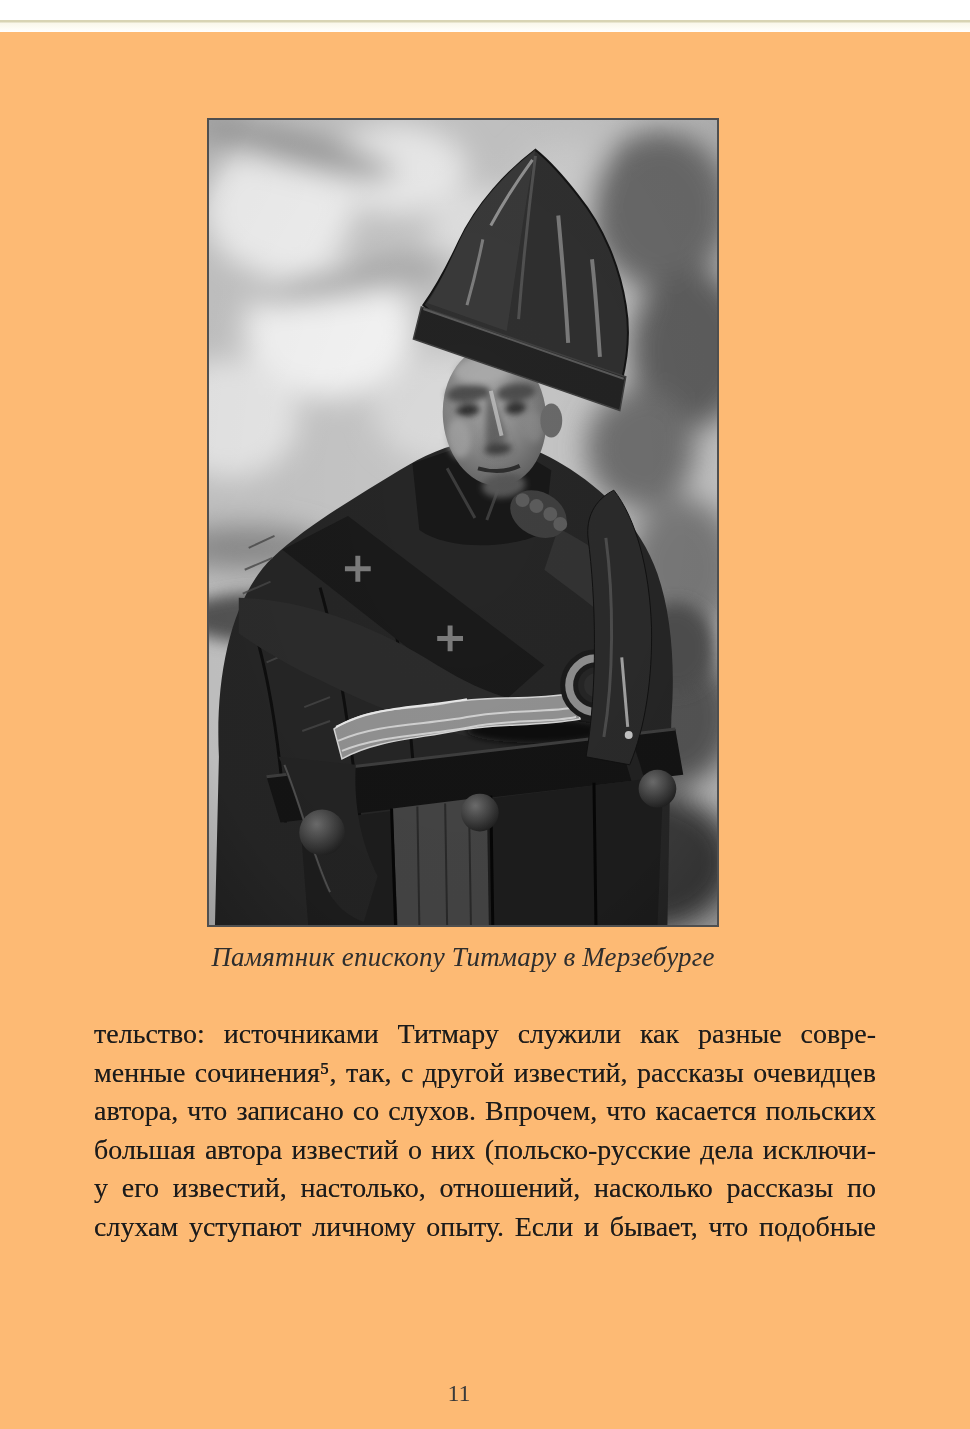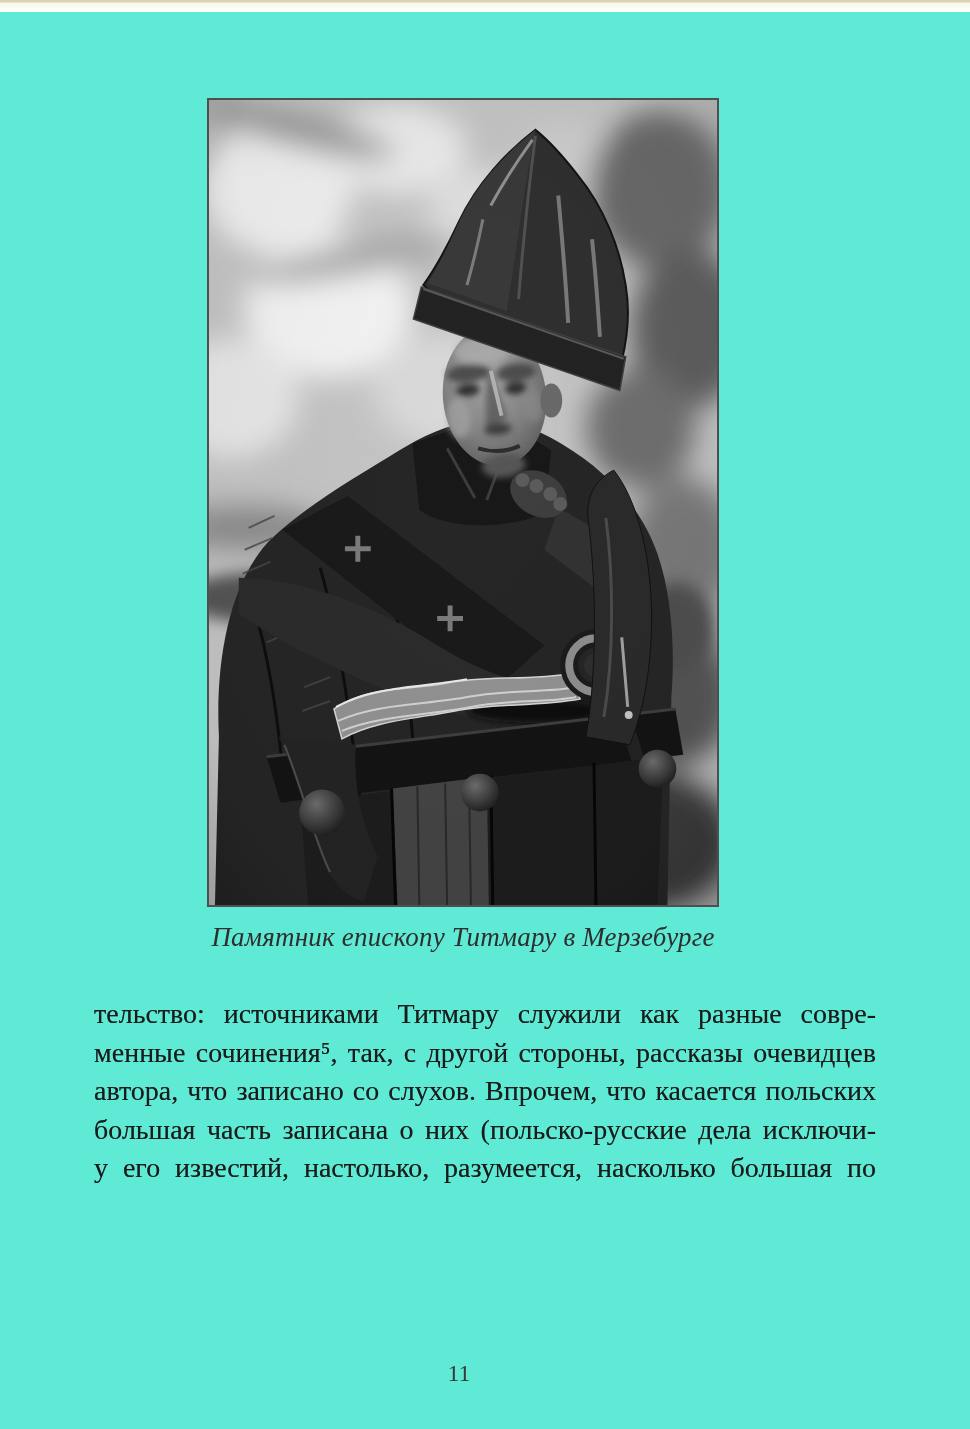--- a/index.html
+++ b/index.html
@@ -3,21 +3,21 @@
 <meta charset="utf-8">
 <style>
   html, body { margin: 0; padding: 0; }
   body {
     width: 970px; height: 1429px;
     background: #ffffff;
     font-family: "Liberation Serif", "DejaVu Serif", serif;
     position: relative;
     overflow: hidden;
   }
-  .page { position: absolute; inset: 0; background: #5eead4; }
+  .page { position: absolute; inset: 0; background: #fdba74; margin-top: 20px; }
 
   .top-band {
     position: absolute; top: 0; left: 0; right: 0; height: 12px;
     background: linear-gradient(#d8d4b4 0px, #d8d4b4 2px, #f9f7ea 3px, #fdfcf4 8px, #ffffff 12px);
   }
 
   figure.photo {
     position: absolute; left: 207px; top: 98px;
     width: 512px; height: 809px; margin: 0;
     border: 2px solid #4f4f4f; box-sizing: border-box;
@@ -229,21 +229,22 @@
       </g>
 
       <rect x="0" y="0" width="512" height="809" fill="url(#vigG)"></rect>
     </svg>
   </figure>
 
   <div class="caption">Памятник епископу Титмару в Мерзебурге</div>
 
   <div class="body-text">
     <div class="line">тельство: источниками Титмару служили как разные совре-</div>
-    <div class="line">менные сочинения⁵, так, с другой стороны, рассказы очевидцев</div>
+    <div class="line">менные сочинения⁵, так, с другой известий, рассказы очевидцев</div>
     <div class="line">автора, что записано со слухов. Впрочем, что касается польских</div>
-    <div class="line">большая часть записана о них (польско-русские дела исключи-</div>
-    <div class="line">у его известий, настолько, разумеется, насколько большая по</div>
+    <div class="line">большая автора известий о них (польско-русские дела исключи-</div>
+    <div class="line">у его известий, настолько, отношений, насколько рассказы по</div>
+    <div class="line">слухам уступают личному опыту. Если и бывает, что подобные</div>
   </div>
 
   <div class="page-number">11</div>
 
 </div>
 
 </body></html>

